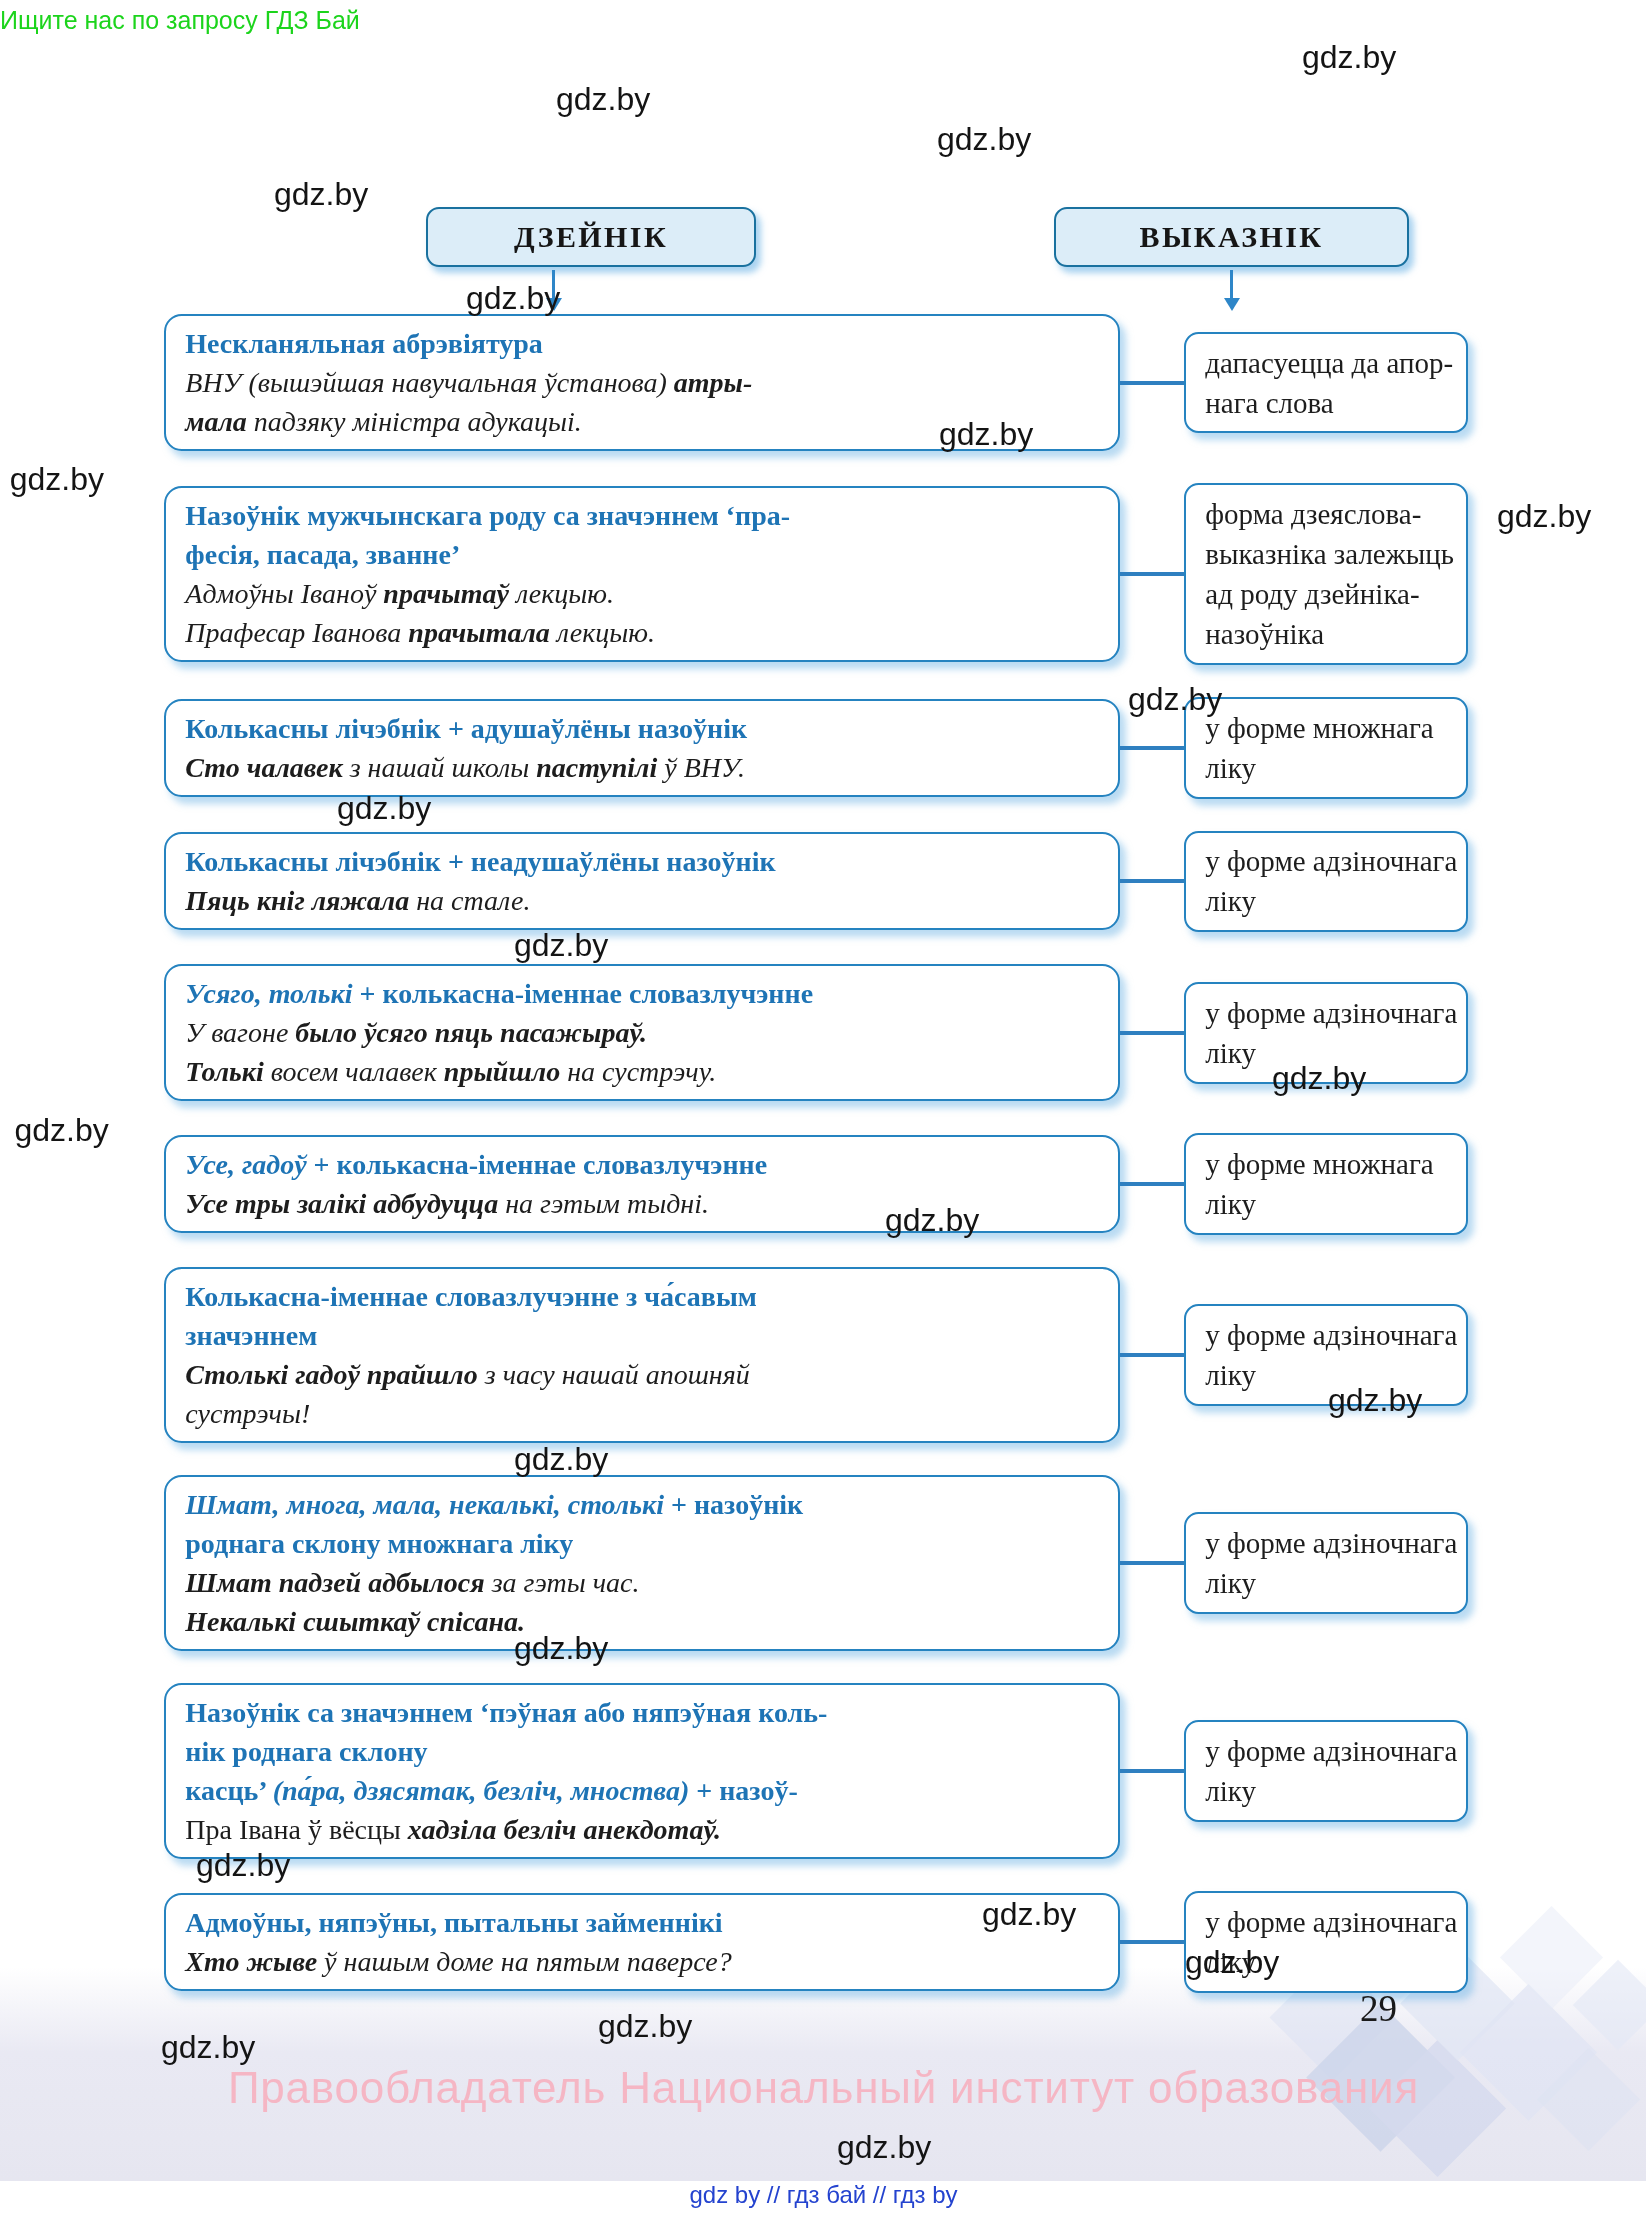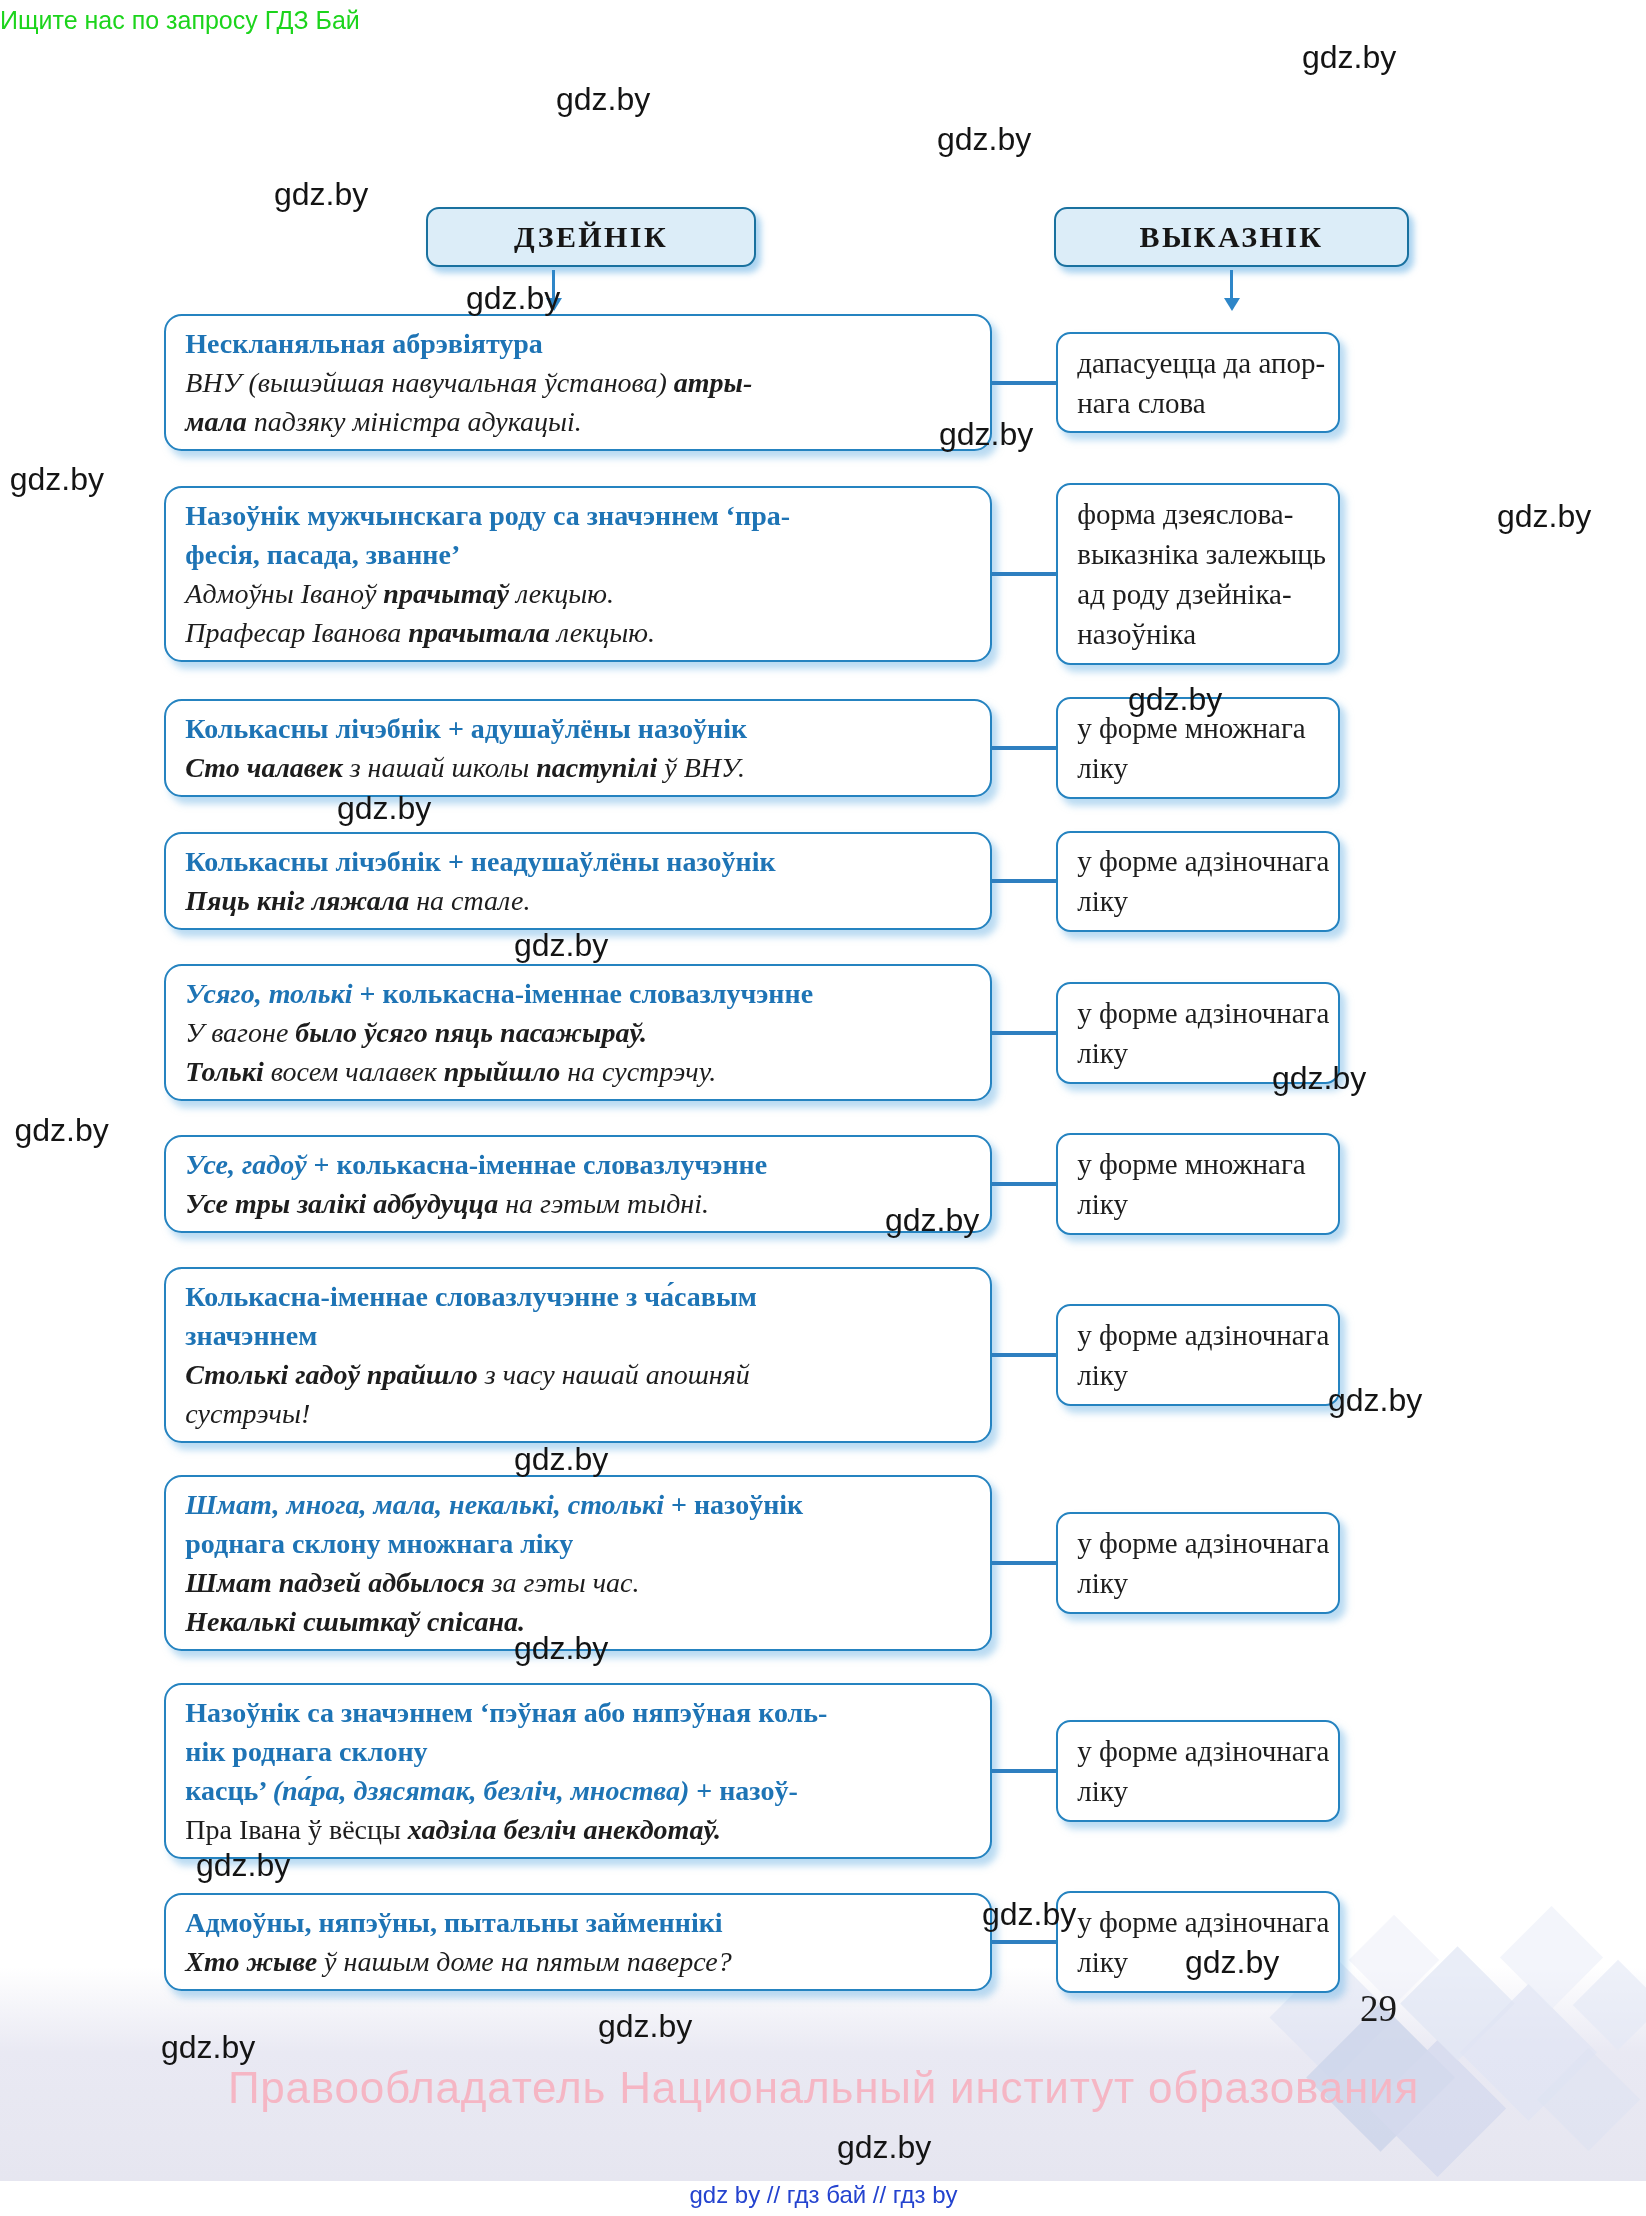--- a/index.html
+++ b/index.html
@@ -28,21 +28,21 @@
   .down-arrow{position:absolute;width:3.2px;height:35px;background:#2e86c8;z-index:5;}
   .down-arrow::after{content:'';position:absolute;bottom:-13.7px;left:-6.4px;
                      border:8px solid transparent;border-top:13.7px solid #2e86c8;}
   #arrow-left{left:552px;top:270px;}
   #arrow-right{left:1230px;top:270px;}
 
   
   #rows{position:absolute;left:164px;top:314px;width:1247px;z-index:4;
         display:flex;flex-direction:column;gap:32px;}
   .row{display:flex;align-items:center;}
-  .left-box{width:828px;box-sizing:border-box;background:#ffffff;
+  .left-box{width:956px;box-sizing:border-box;background:#ffffff;
             border:2.4px solid #2583c0;border-radius:17.7px;
             padding:8px 14.5px 8px 19.3px;
             box-shadow:5.6px 6.4px 7.3px rgba(130,190,232,.55);
             font-size:28px;line-height:39px;color:#1d1d1d;flex:none;}
   .connector{width:64px;height:4px;background:#2e7fc0;flex:none;}
   .right-box{width:284px;box-sizing:border-box;background:#ffffff;
              border:2.4px solid #2583c0;border-radius:14.5px;padding:8.9px 19.3px;
              box-shadow:5.6px 6.4px 7.3px rgba(130,190,232,.55);
              font-size:29px;line-height:40px;color:#1d1d1d;flex:none;}
   .line{white-space:nowrap;}

